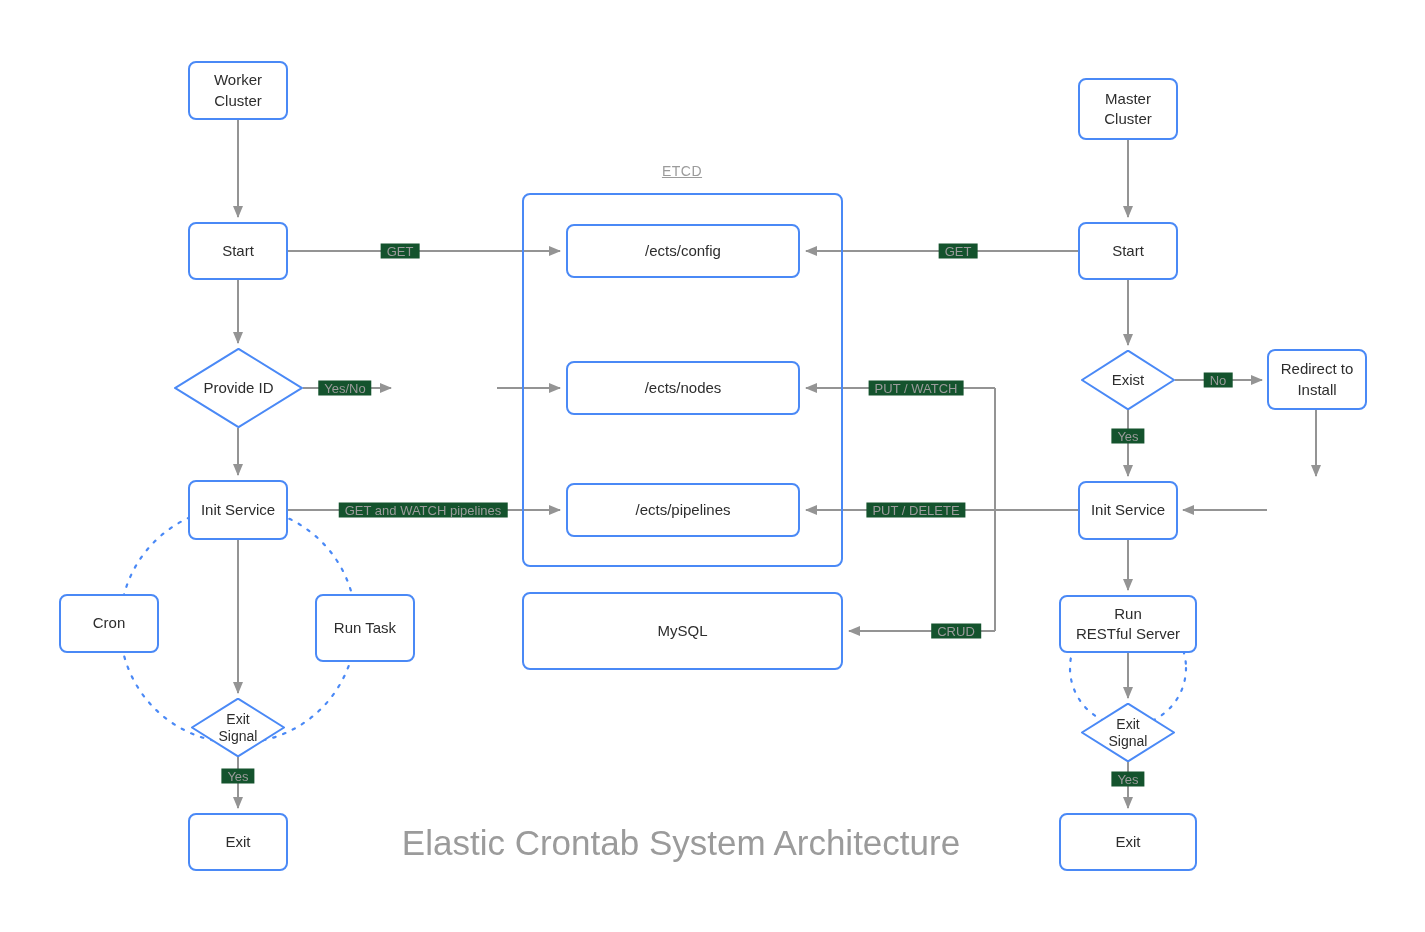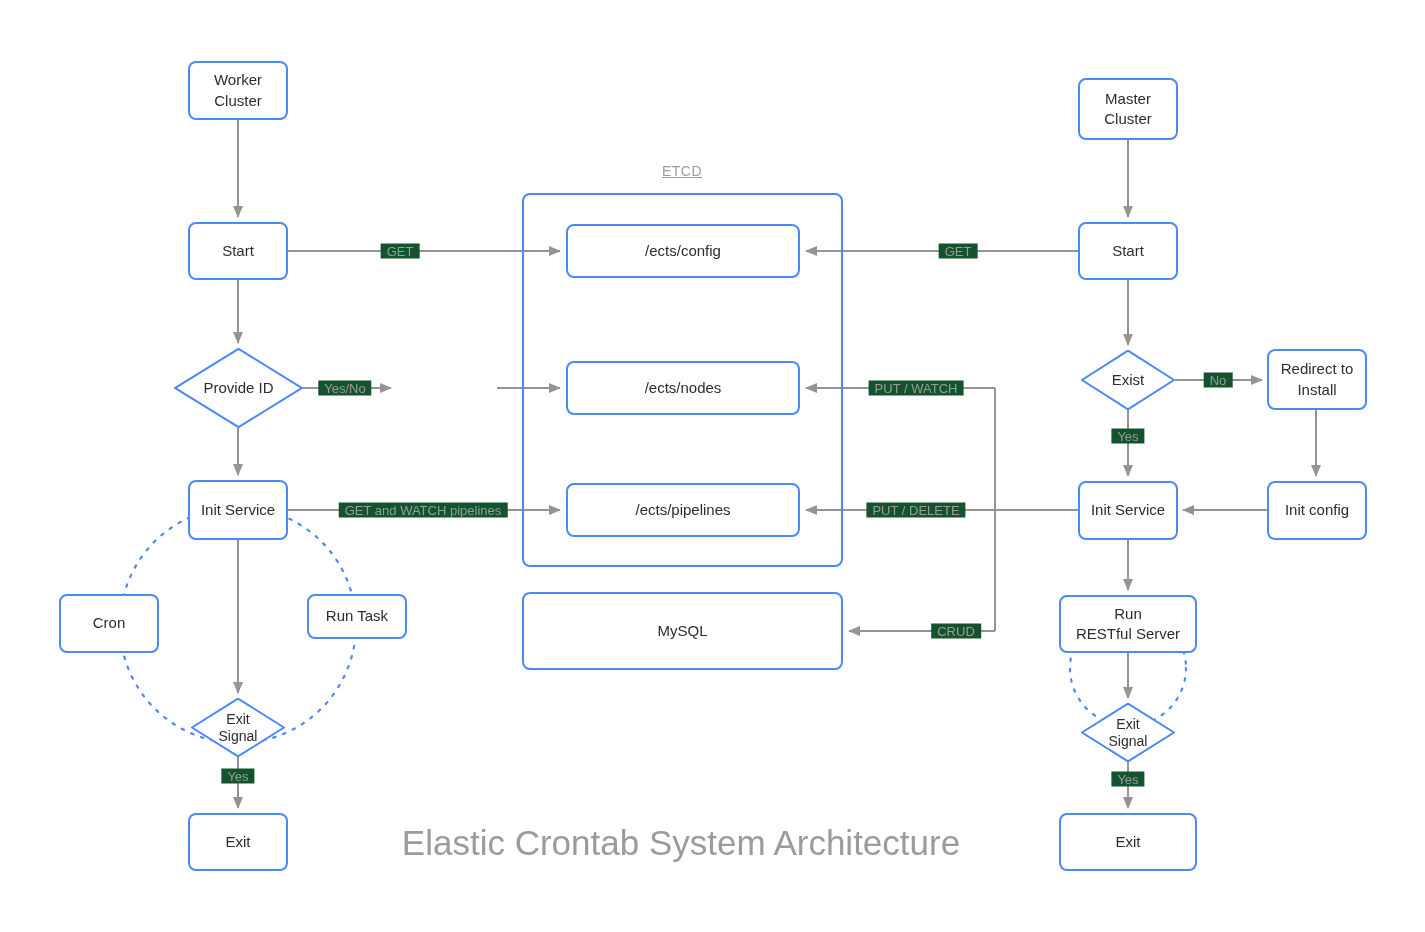--- a/index.html
+++ b/index.html
@@ -107,21 +107,21 @@
       <polygon points="50,1 99,50 50,99 1,50"></polygon>
     </svg>
     <span class="lbl">Provide ID</span>
   </div>
   <div class="node rect" style="left:188px;top:480px;width:100px;height:60px;">
     <span class="lbl">Init Service</span>
   </div>
   <div class="node rect" style="left:59px;top:594px;width:100px;height:59px;">
     <span class="lbl">Cron</span>
   </div>
-  <div class="node rect" style="left:307px;top:594px;width:100px;height:45px;">
+  <div class="node rect" style="left:315px;top:594px;width:100px;height:68px;">
     <span class="lbl">Run Task</span>
   </div>
   <div class="node diamond" style="left:191px;top:698px;width:94px;height:59px;">
     <svg viewBox="0 0 100 100" preserveAspectRatio="none">
       <polygon points="50,1 99,50 50,99 1,50"></polygon>
     </svg>
     <span class="lbl" style="font-size:14px;line-height:1.2;">Exit
 Signal</span>
   </div>
   <div class="node rect" style="left:188px;top:813px;width:100px;height:58px;">
@@ -151,23 +151,20 @@
   <div class="node diamond" style="left:1081px;top:350px;width:94px;height:60px;">
     <svg viewBox="0 0 100 100" preserveAspectRatio="none">
       <polygon points="50,1 99,50 50,99 1,50"></polygon>
     </svg>
     <span class="lbl">Exist</span>
   </div>
   <div class="node rect" style="left:1267px;top:349px;width:100px;height:61px;">
     <span class="lbl">Redirect to
 Install</span>
   </div>
-  <div class="node rect" style="left:1267px;top:481px;width:100px;height:59px;">
-    <span class="lbl">Init config</span>
-  </div>
   <div class="node rect" style="left:1078px;top:481px;width:100px;height:59px;">
     <span class="lbl">Init Service</span>
   </div>
   <div class="node rect" style="left:1059px;top:595px;width:138px;height:58px;">
     <span class="lbl">Run
 RESTful Server</span>
   </div>
   <div class="node diamond" style="left:1081px;top:703px;width:94px;height:59px;">
     <svg viewBox="0 0 100 100" preserveAspectRatio="none">
       <polygon points="50,1 99,50 50,99 1,50"></polygon>

